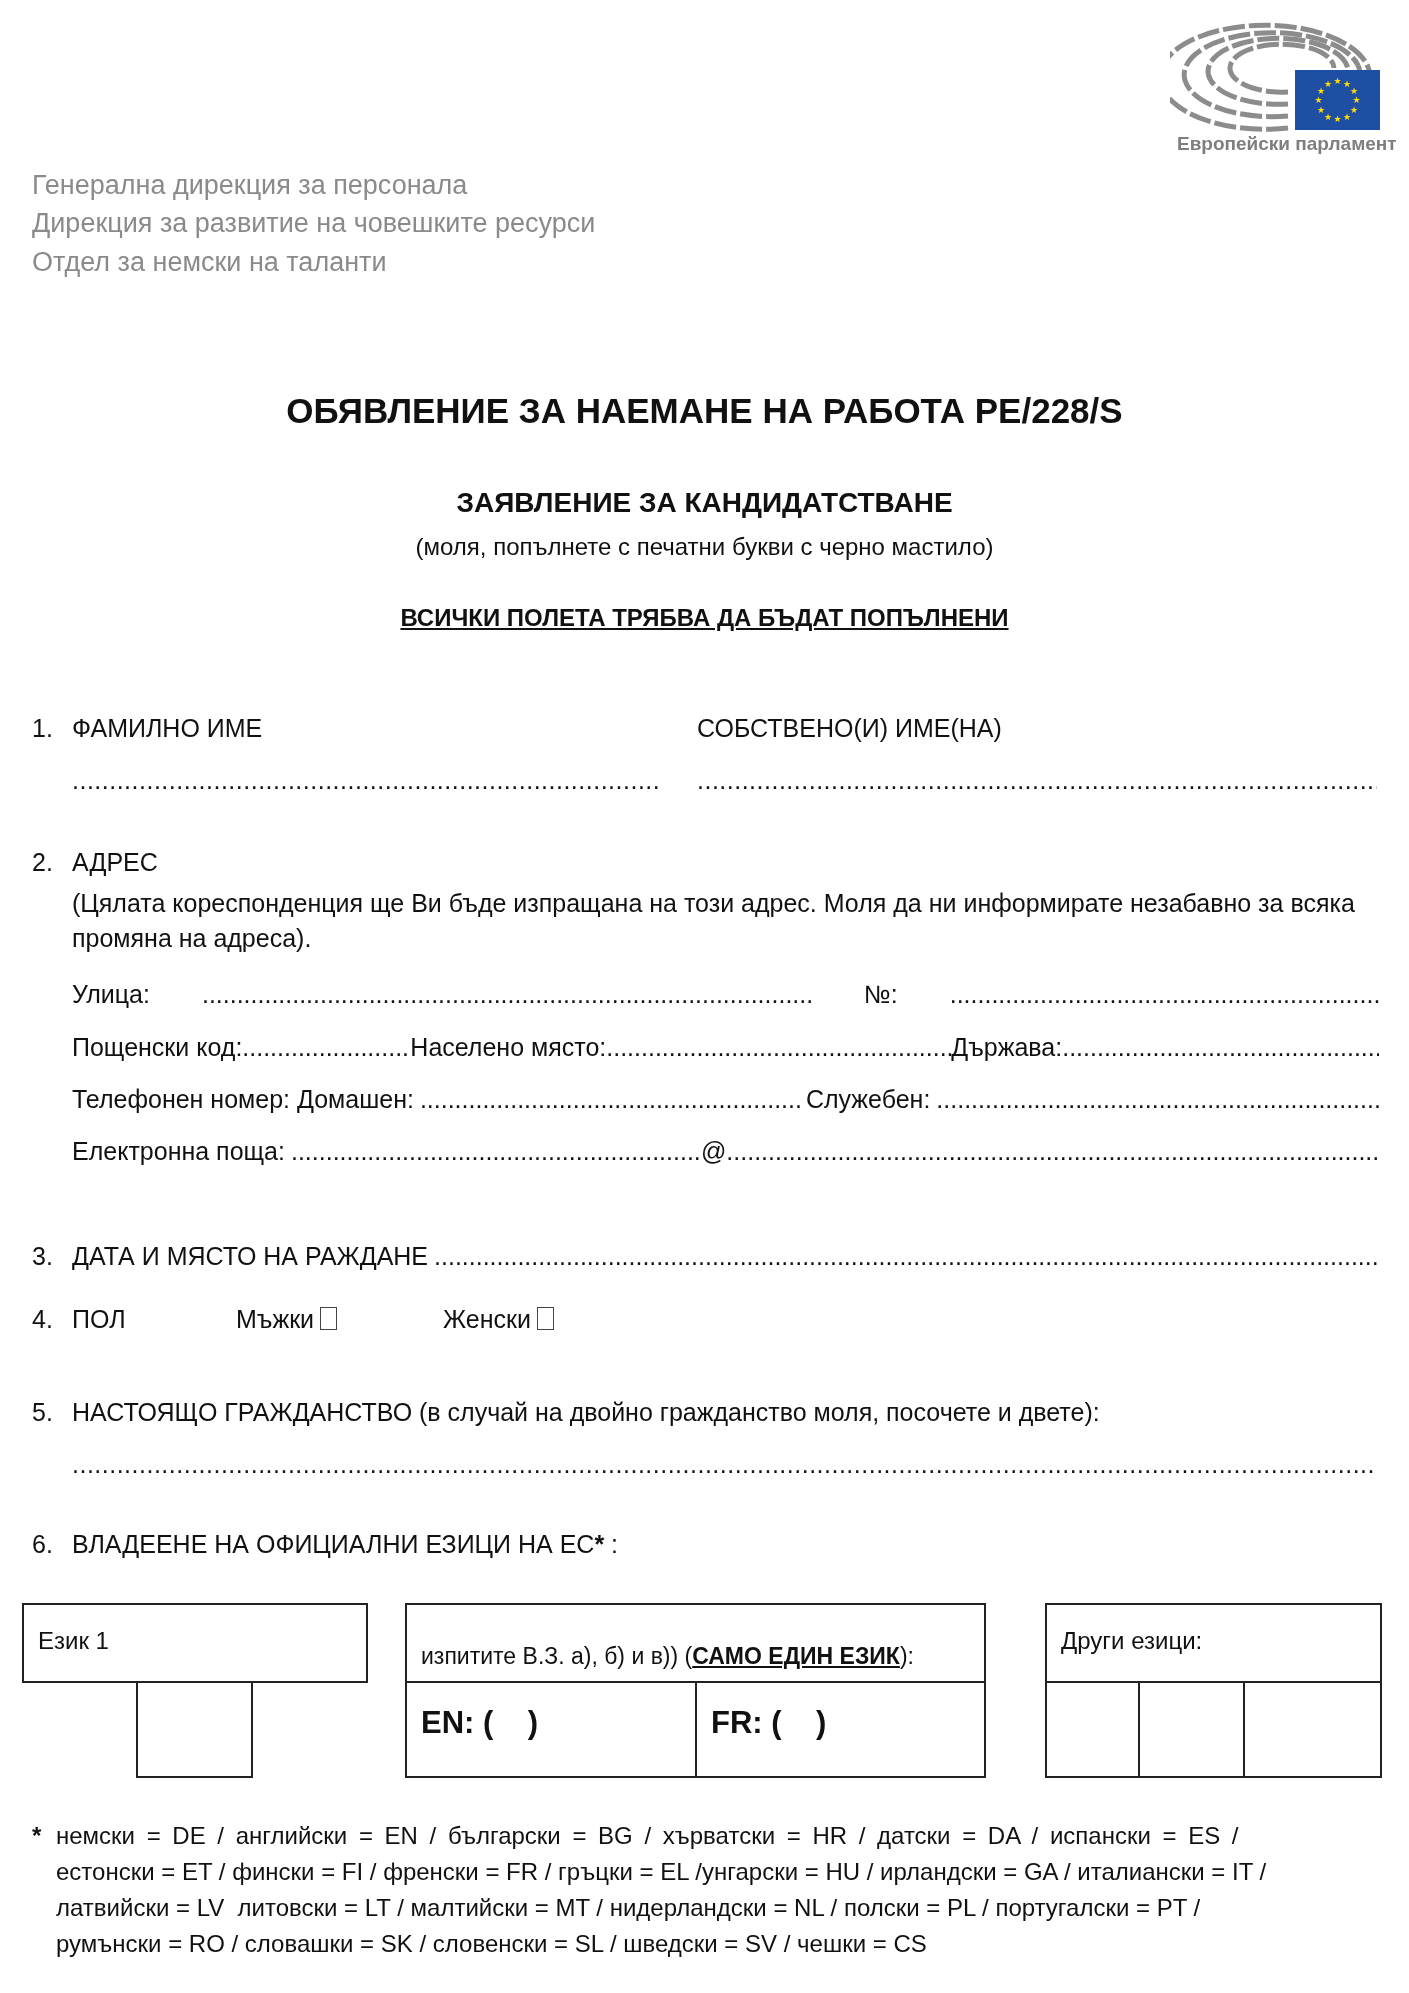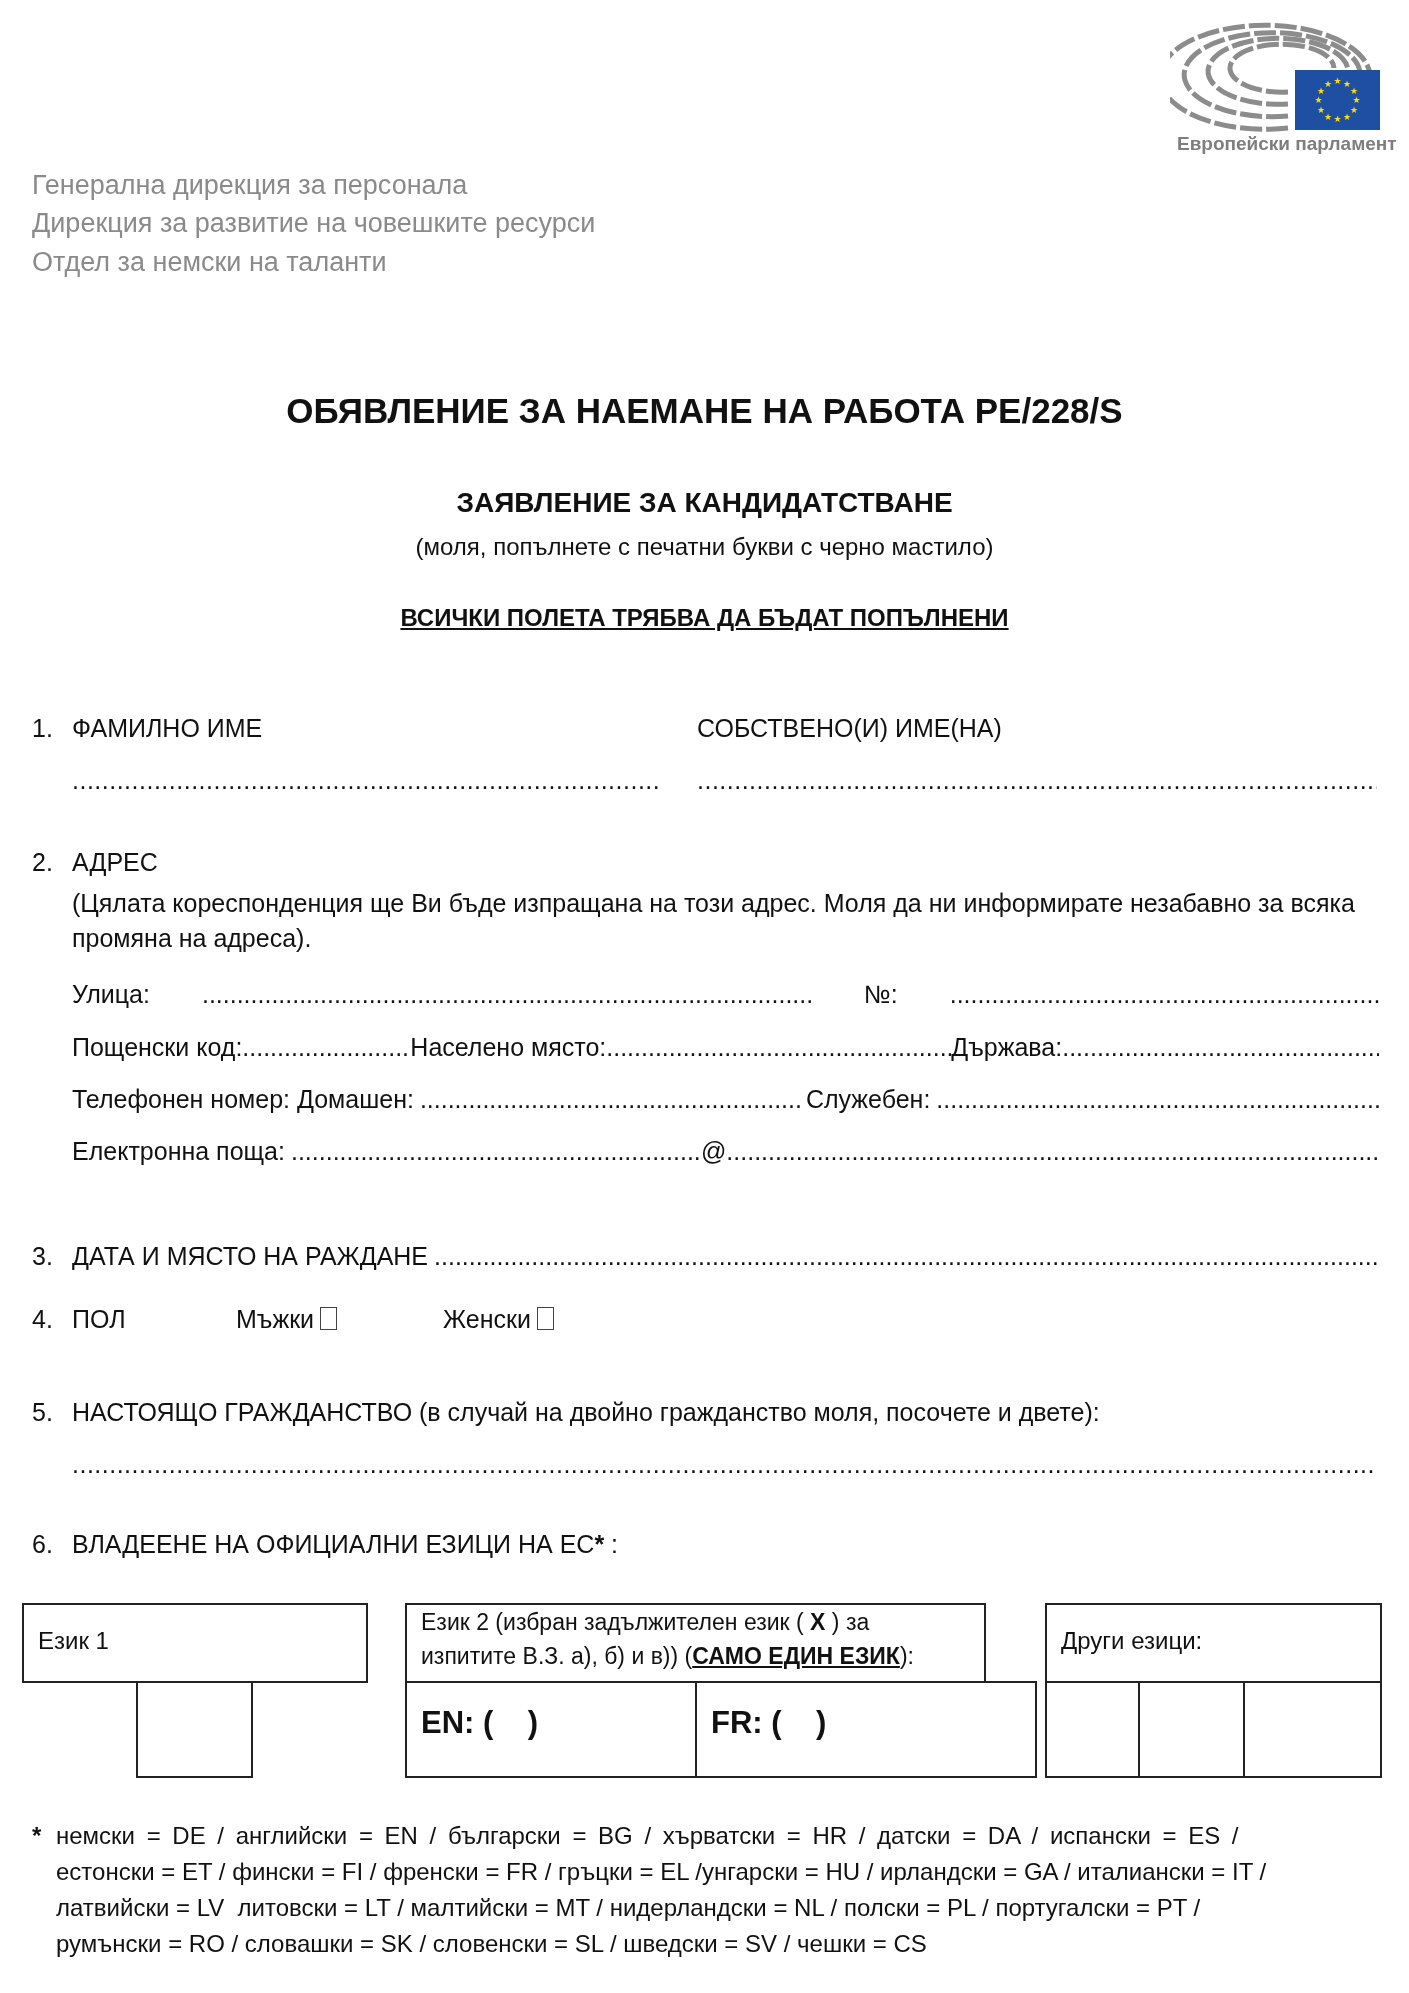--- a/index.html
+++ b/index.html
@@ -123,31 +123,28 @@
 <div class="abs body-txt" style="left:72px;top:1530px;">
   <span>ВЛАДЕЕНЕ НА ОФИЦИАЛНИ ЕЗИЦИ НА ЕС</span><b>*</b><span> :</span>
 </div>
 
 <div class="box" style="left:22px;top:1603px;width:346px;height:80px;">
   <div class="abs" style="left:14px;top:22px;font-size:24px;">Език 1</div>
 </div>
 <div class="box" style="left:136px;top:1681px;width:117px;height:97px;"></div>
 
 <div class="box" style="left:405px;top:1603px;width:581px;height:80px;">
-  <div class="abs" style="left:14px;top:4px;font-size:23px;">
-    <span>Език 2 (избран задължителен език ( </span><b>X</b><span> ) за</span>
-  </div>
   <div class="abs" style="left:14px;top:38px;font-size:23px;">
     <span>изпитите В.З. а), б) и в)) (</span><b style="text-decoration:underline;">САМО ЕДИН ЕЗИК</b><span>):</span>
   </div>
 </div>
 <div class="box" style="left:405px;top:1681px;width:292px;height:97px;">
   <div class="abs" style="left:14px;top:22px;font-size:31px;font-weight:bold;white-space:pre;">EN: (    )</div>
 </div>
-<div class="box" style="left:695px;top:1681px;width:342px;height:97px;">
+<div class="box" style="left:695px;top:1681px;width:291px;height:97px;">
   <div class="abs" style="left:14px;top:22px;font-size:31px;font-weight:bold;white-space:pre;">FR: (    )</div>
 </div>
 
 <div class="box" style="left:1045px;top:1603px;width:337px;height:80px;">
   <div class="abs" style="left:14px;top:22px;font-size:24px;">Други езици:</div>
 </div>
 <div class="box" style="left:1045px;top:1681px;width:95px;height:97px;"></div>
 <div class="box" style="left:1138px;top:1681px;width:107px;height:97px;"></div>
 <div class="box" style="left:1243px;top:1681px;width:139px;height:97px;"></div>
 

